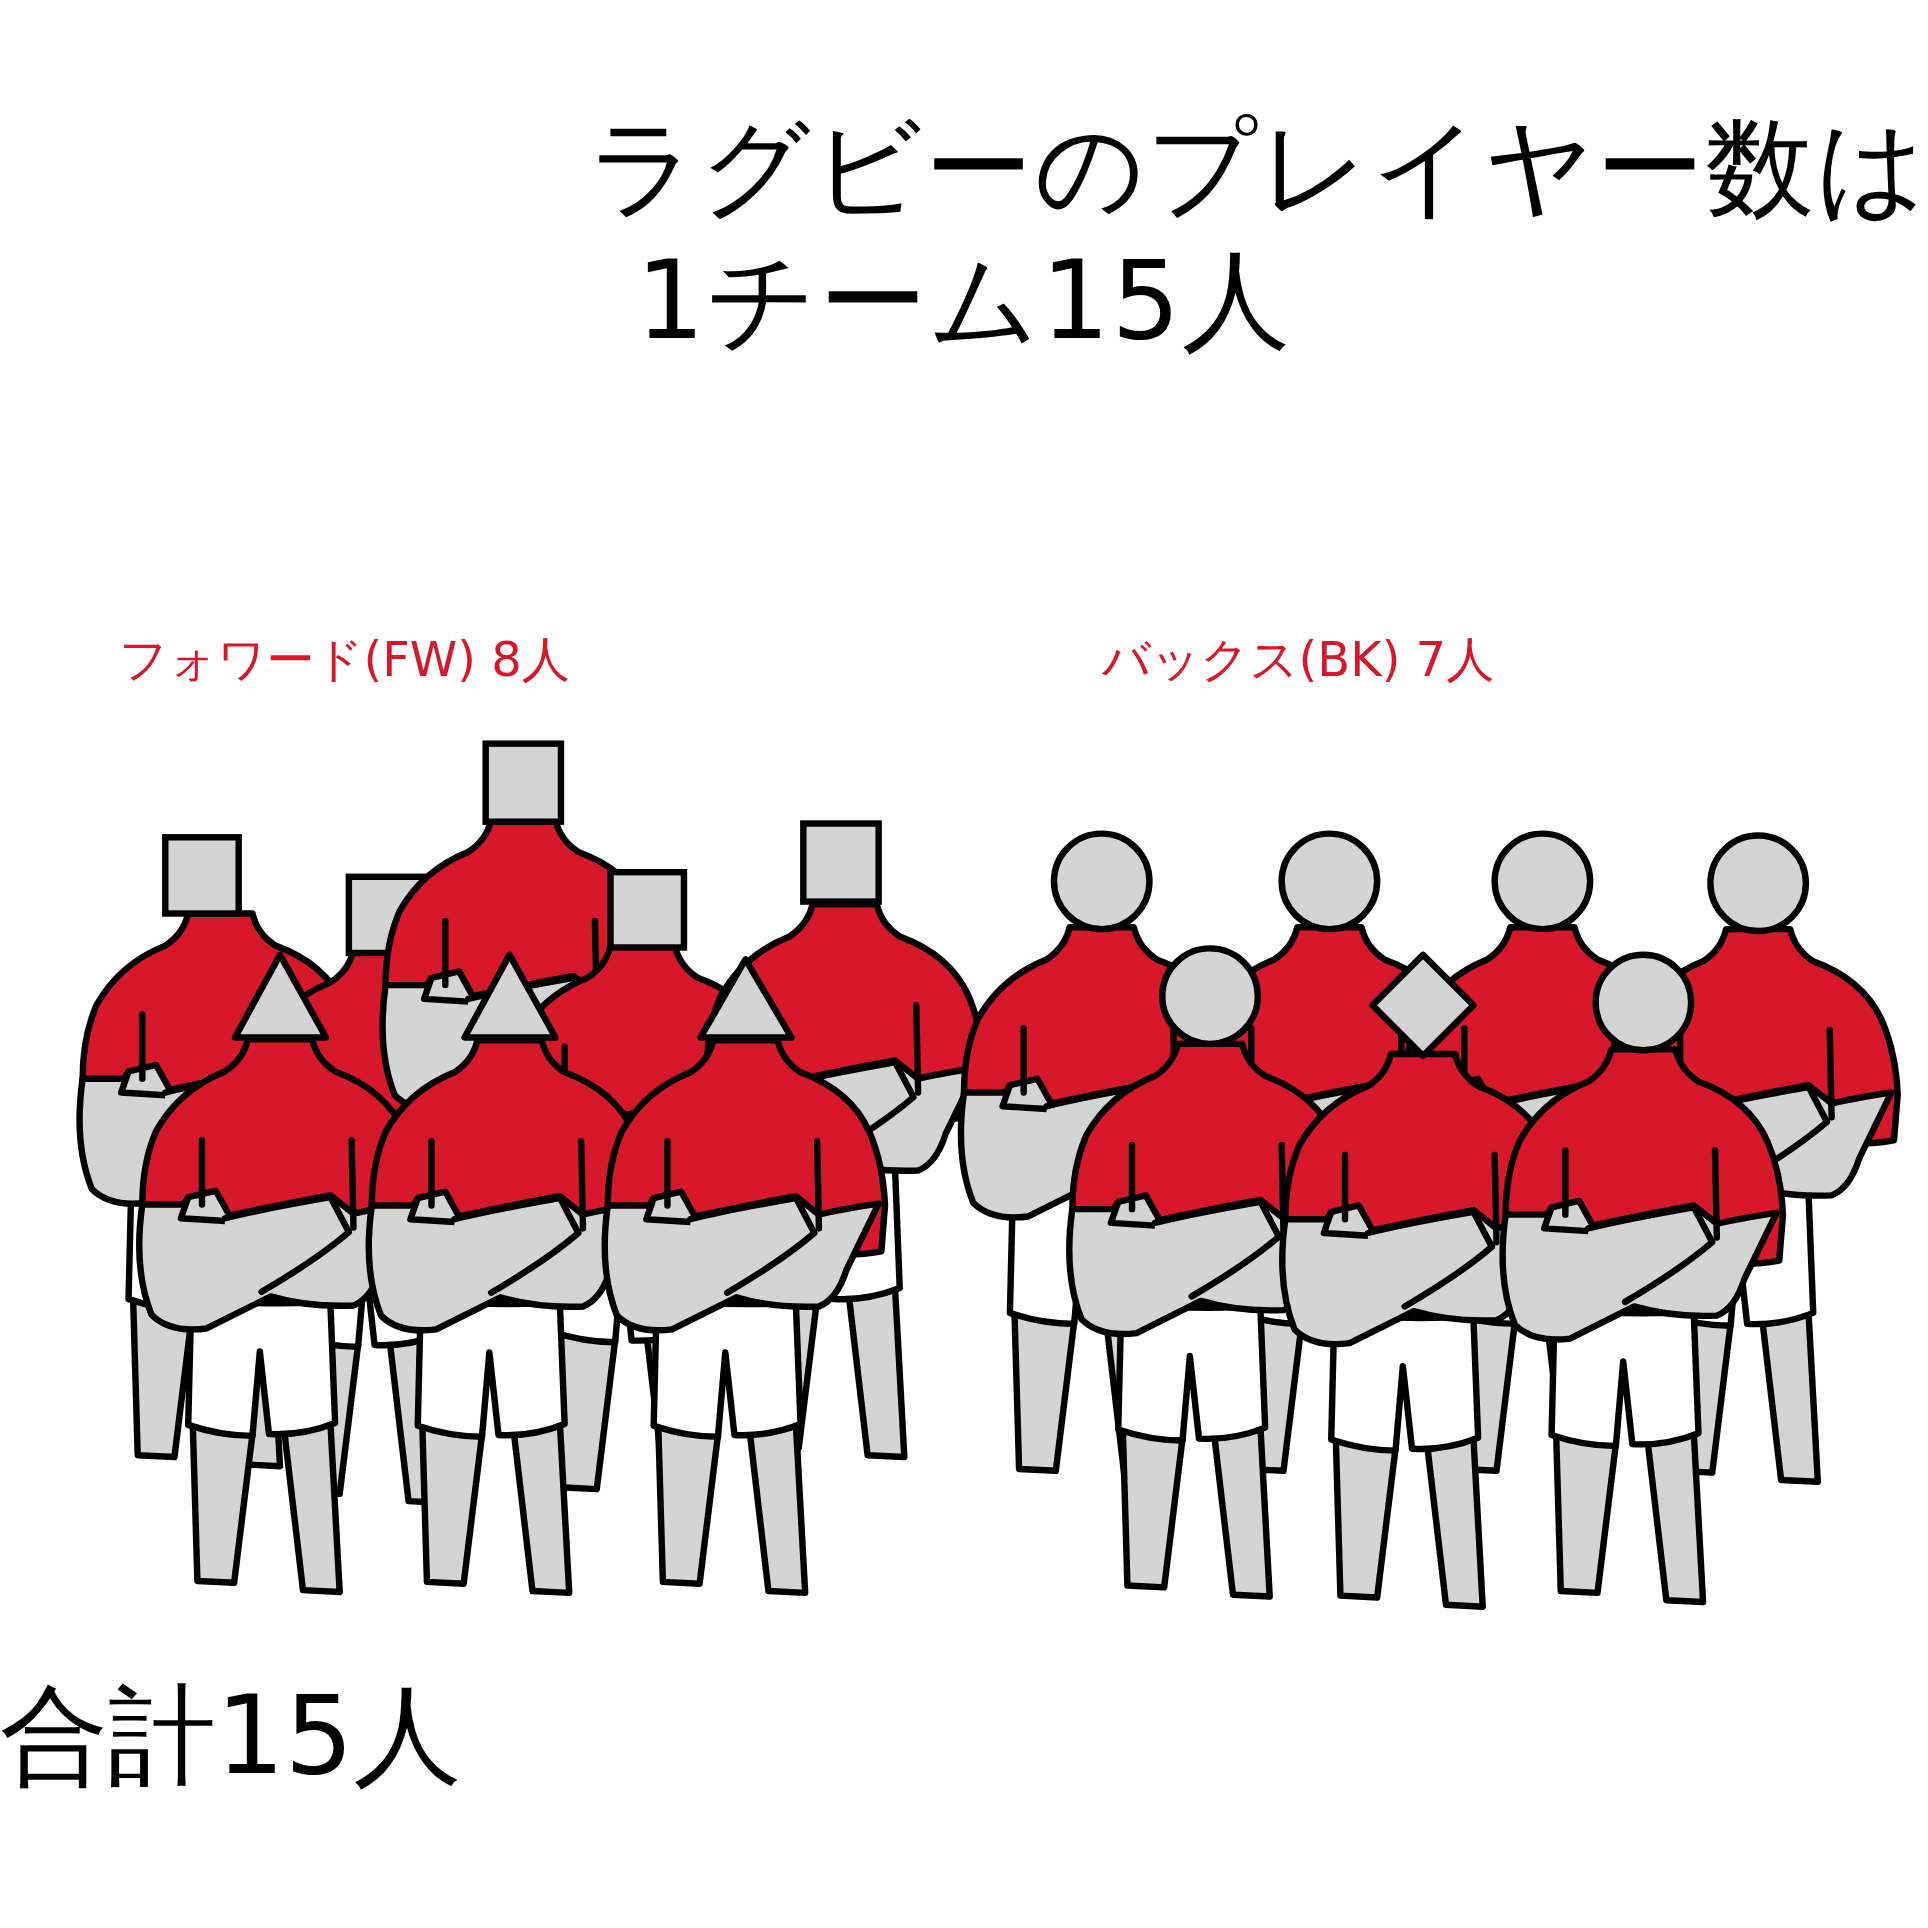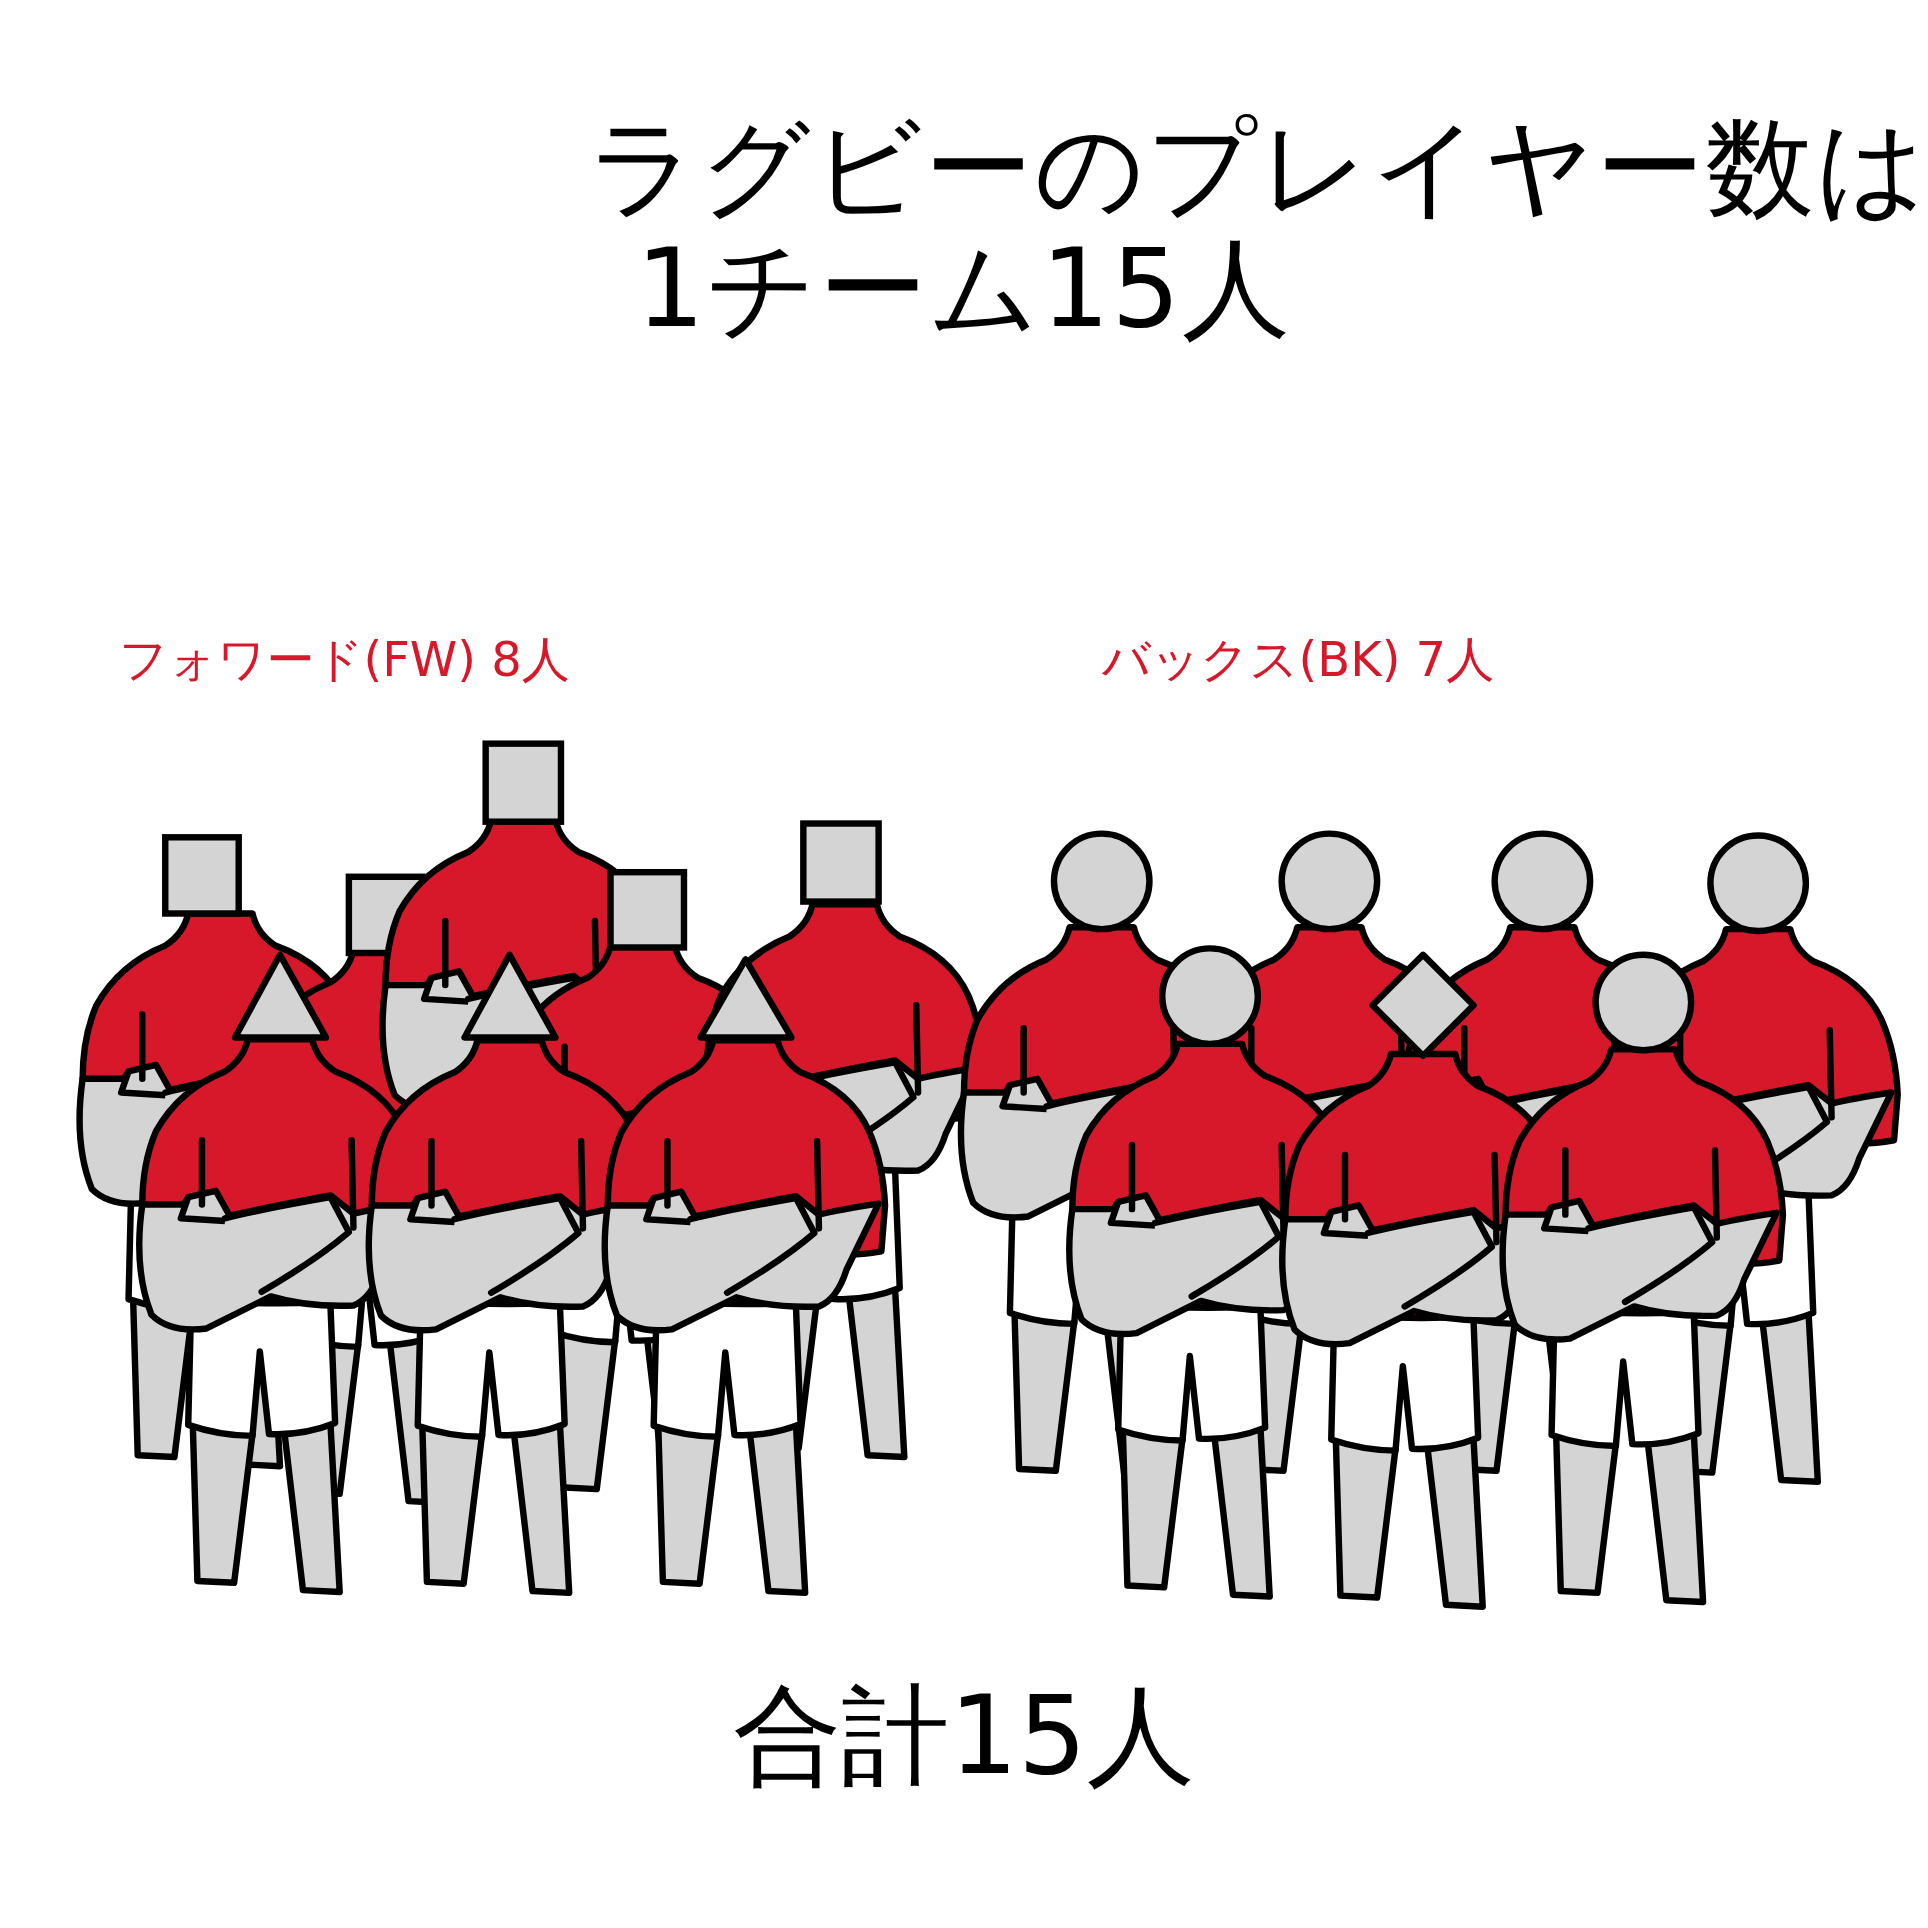--- a/index.html
+++ b/index.html
@@ -1,26 +1,26 @@
 <!DOCTYPE html>
 <html style="font-size:14.7px"><head>
 <meta charset="utf-8">
 <style>
   html, body { margin: 0; padding: 0; background: #ffffff; }
   body { width: 1928px; height: 1928px; position: relative; overflow: hidden;
          font-family: "DejaVu Sans", "Liberation Sans", sans-serif; }
   .title { position: absolute; left: 0; width: 1928px; text-align: center;
            color: #000; font-size: 108px; line-height: 138px; letter-spacing: 1.8px; }
   .title.l1 { top: 99px; text-align: right; }
-  .title.l2 { top: 220px; }
+  .title.l2 { top: 232px; }
   .label { position: absolute; top: 613px; color: #d7182a; font-size: 48px;
            line-height: 92px; white-space: nowrap; }
   .label.fw { left: 119px; }
   .label.bk { left: 1102px; }
-  .total { position: absolute; top: 1667px; left: 0; width: 1928px; text-align: center;
+  .total { position: absolute; top: 1667px; left: 0; width: 1928px; 
            color: #000; font-size: 108px; line-height: 138px; }
   svg.scene { position: absolute; left: 0; top: 0; }
 </style>
 </head>
 <body>
 
 <div class="title l1">ラグビーのプレイヤー数は</div>
 <div class="title l2">1チーム15人</div>
 
 <div class="label fw">フォワード(FW) 8人</div>

